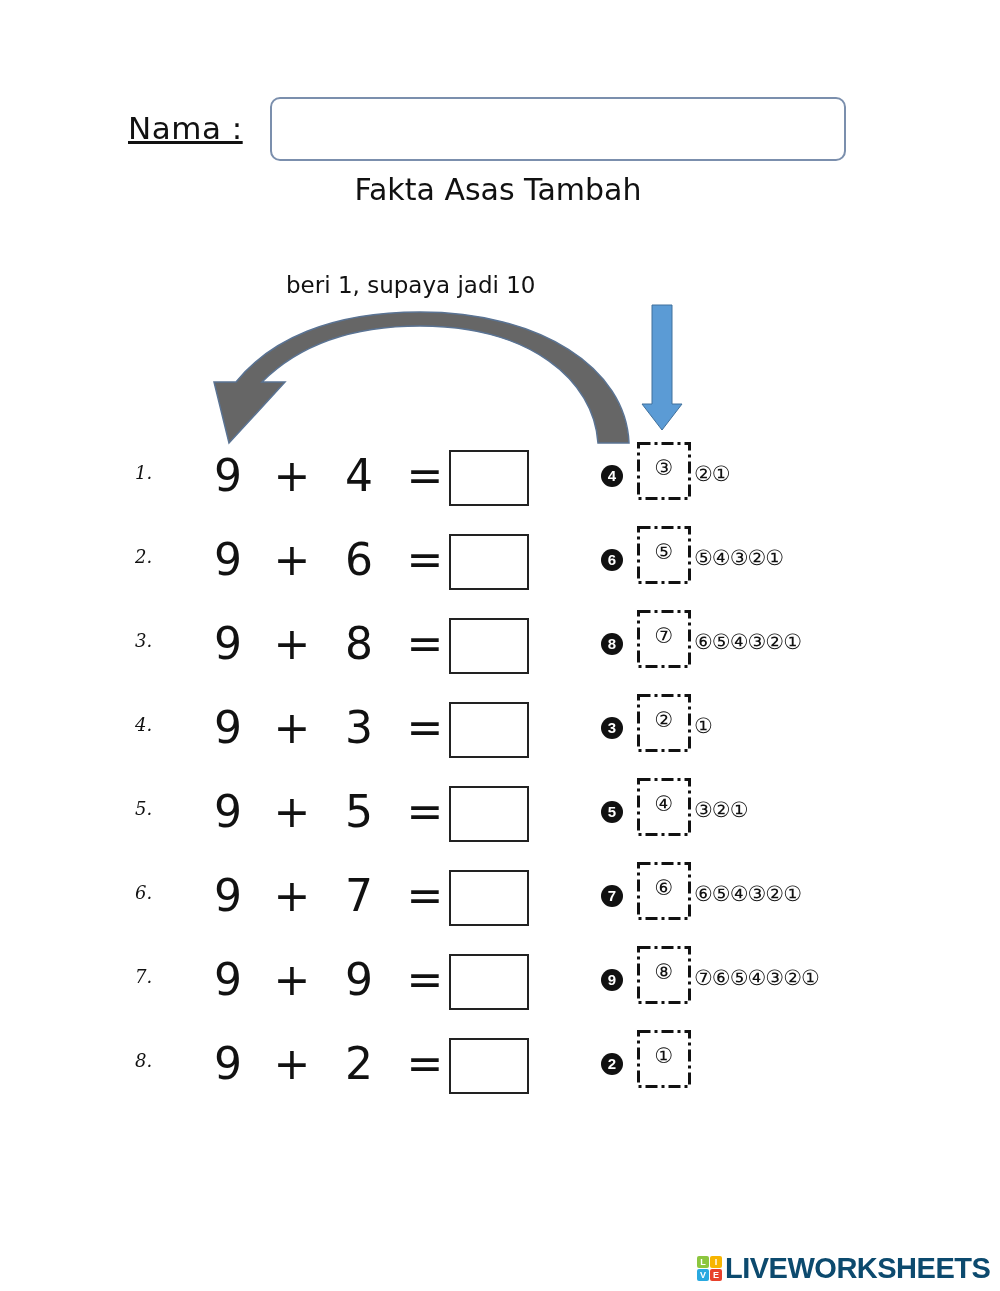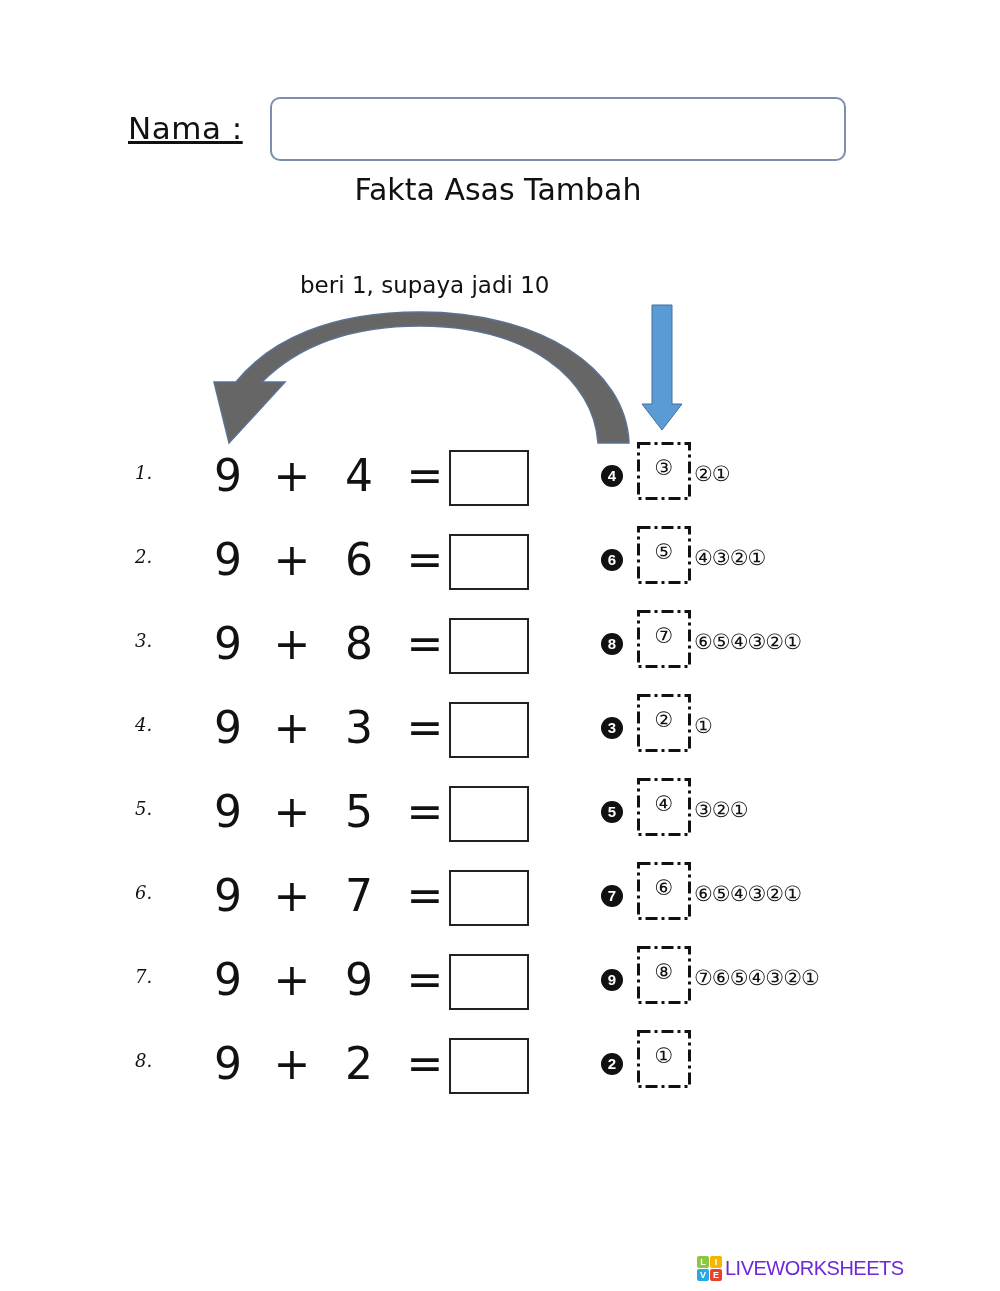--- a/index.html
+++ b/index.html
@@ -5,21 +5,21 @@
   html, body { margin:0; padding:0; background:#ffffff; }
   body { width:1000px; height:1291px; position:relative; overflow:hidden;
          font-family:"DejaVu Sans", sans-serif; color:#111; }
   .abs { position:absolute; }
   .nama-label { left:128px; top:110px; font-size:31px; letter-spacing:0.5px;text-decoration:underline; }
   .nama-input { left:270px; top:97px; width:576px; height:64px; border:2px solid #7b8fad;
                 border-radius:10px; box-sizing:border-box; background:#fff; font-size:26px;
                 padding:0 14px; outline:none; font-family:"DejaVu Sans", sans-serif; }
   .title { left:0; width:1000px; top:172px; text-align:center; font-size:30px; }
   .title span { position:relative; left:-2px; }
-  .hint { left:300px; top:272px; font-size:23px; }
+  .hint { left:286px; top:272px; font-size:23px; }
   .arrows { left:0; top:0; }
   .row { position:absolute; left:0; width:1000px; height:64px; }
   .qnum { position:absolute; left:135px; top:14px; font-size:18px; font-style:italic;
           font-family:"DejaVu Serif", serif; }
   .op { position:absolute; top:2px; font-size:44px; line-height:52px; text-align:center; width:40px; }
   .a { left:208px; } .plus { left:272px; } .b { left:339px; } .eq { left:405px; }
   .ans { position:absolute; left:449px; top:2px; width:80px; height:56px; border:2px solid #222;
          box-sizing:border-box; background:#fff; font-size:34px; text-align:center;
          font-family:"DejaVu Sans", sans-serif; outline:none; }
   .count { position:absolute; left:601px; top:17px; width:22px; height:22px; border-radius:50%;
@@ -28,22 +28,22 @@
   .dashbox { position:absolute; left:637px; top:-6px; width:54px; height:58px; }
   .dashbox svg { position:absolute; left:0; top:0; }
   .boxnum { position:absolute; left:0; width:54px; top:14px; text-align:center; font-size:21px;
             font-family:"DejaVu Sans", sans-serif; }
   .rest { position:absolute; left:694px; top:14px; font-size:21px; letter-spacing:-1px;
           font-family:Liberation Sans, sans-serif; }
   .logo { left:697px; top:1253px; height:30px; display:flex; align-items:center; }
   .logo-grid { display:grid; grid-template-columns:12px 12px; grid-template-rows:12px 12px; gap:1px; margin-right:3px; }
   .logo-grid div { font-size:9px; color:#fff; font-weight:bold; text-align:center; line-height:12px;
                    font-family:"Liberation Sans", sans-serif; border-radius:2px; }
-  .logo-text { font-family:"Liberation Sans", sans-serif; font-weight:normal; font-size:20px;
-               color:#6d28d9; letter-spacing:-0.5px; }
+  .logo-text { font-family:"Liberation Sans", sans-serif; font-weight:bold; font-size:29px;
+               color:#0c4a6e; letter-spacing:-0.5px; }
 </style>
 </head>
 <body>
 
 <div class="abs nama-label">Nama :</div>
 <input class="abs nama-input" type="text" value="" style="">
 <div class="abs title"><span>Fakta Asas Tambah</span></div>
 <div class="abs hint">beri 1, supaya jadi 10</div>
 
 <svg class="abs arrows" width="1000" height="460">
@@ -78,21 +78,21 @@
     <div class="op b">6</div>
     <div class="op eq">=</div>
     <input class="ans" type="text" value="" style="">
     <div class="count">6</div>
     <div class="dashbox">
       <svg width="54" height="58">
         <rect x="1.5" y="1.5" width="51" height="55" fill="none" stroke="#111" stroke-width="3" stroke-dasharray="12,4,3,4"></rect>
       </svg>
       <div class="boxnum">⑤</div>
     </div>
-    <div class="rest">④③②①</div>
+    <div class="rest">⑤④③②①</div>
   </div>
     <div class="row" style="top: 616px;">
     <div class="qnum">3.</div>
     <div class="op a">9</div>
     <div class="op plus">+</div>
     <div class="op b">8</div>
     <div class="op eq">=</div>
     <input class="ans" type="text" value="" style="">
     <div class="count">8</div>
     <div class="dashbox">

